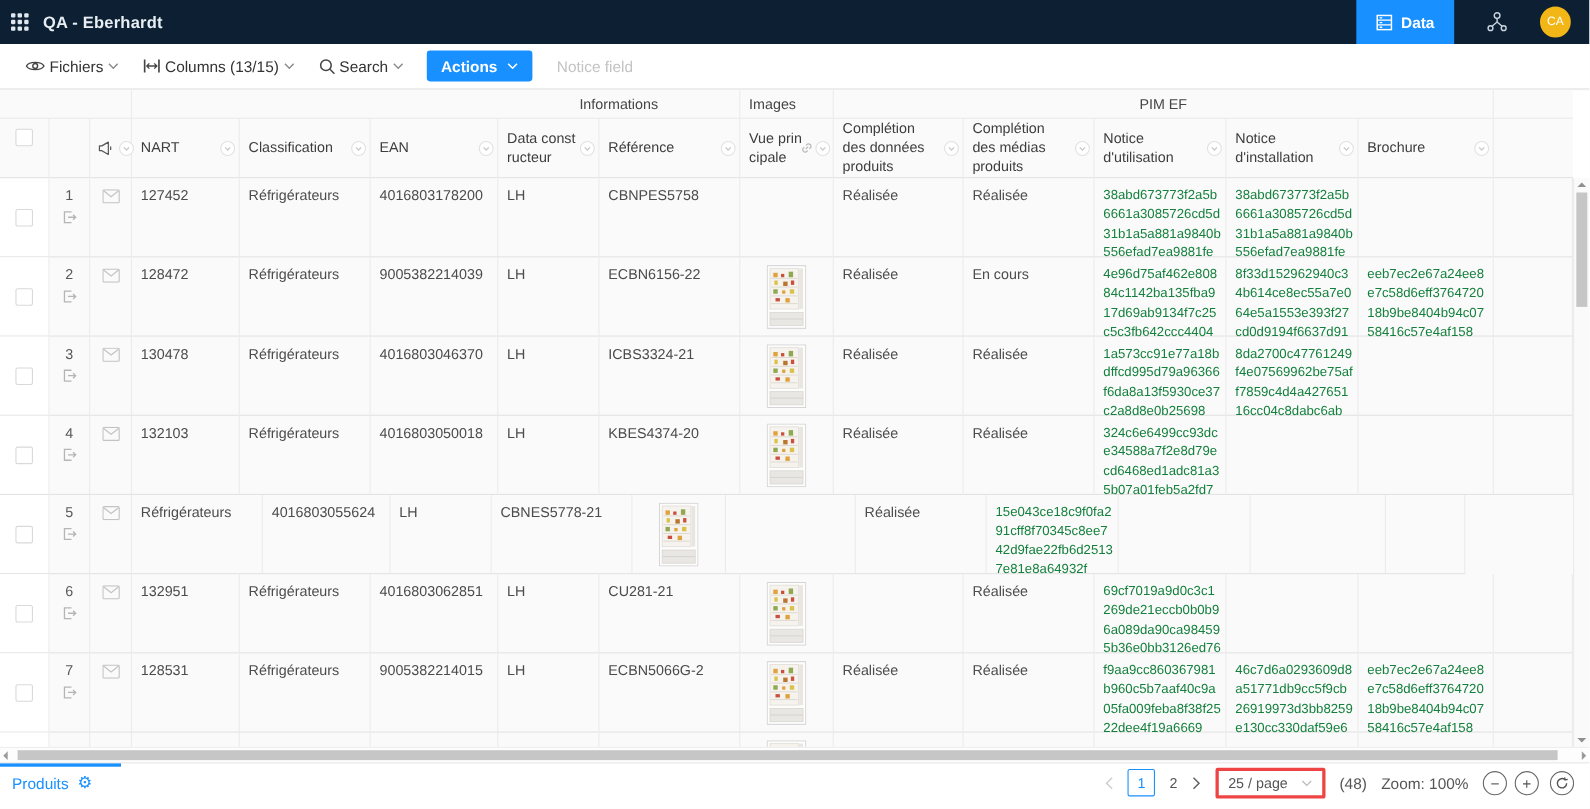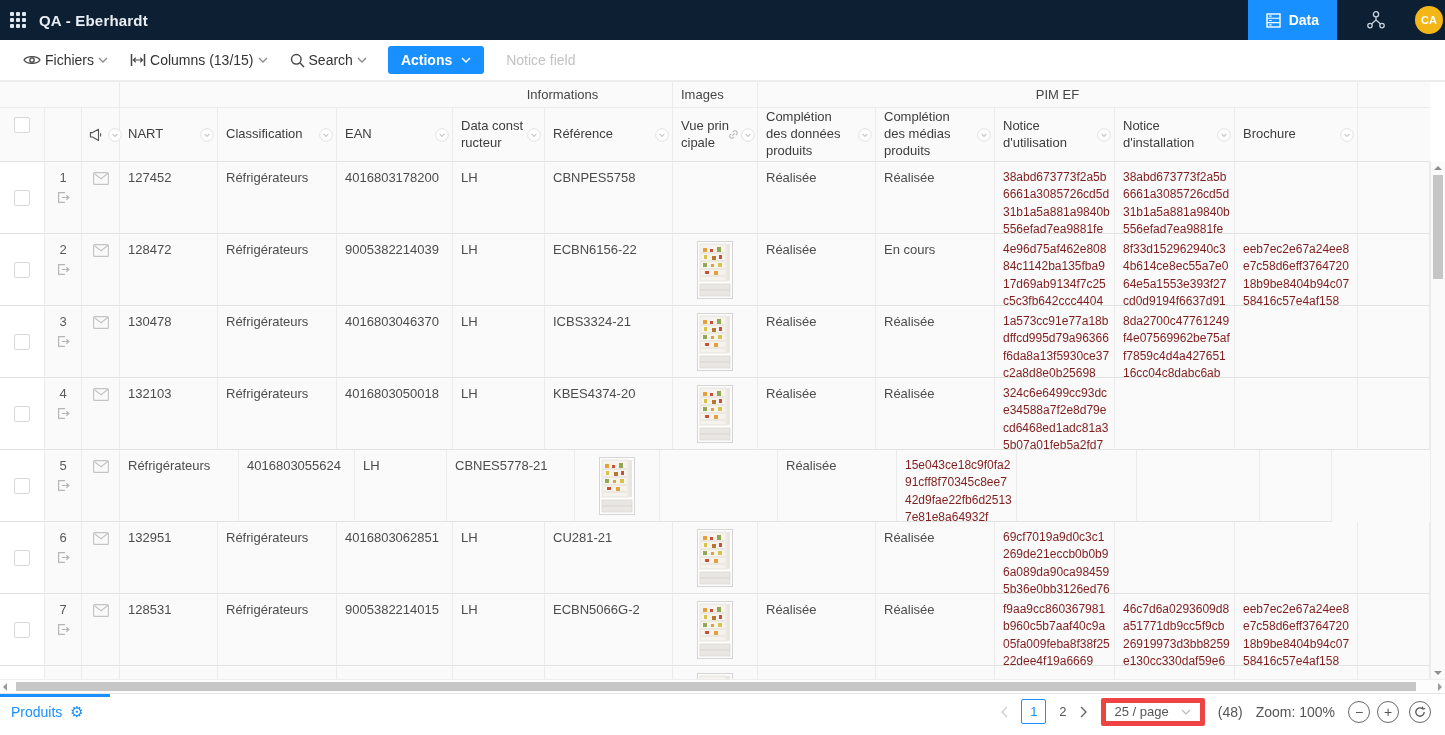--- a/index.html
+++ b/index.html
@@ -8,22 +8,22 @@
   
   .navbar{height:40px;background:#0c1f33;display:flex;align-items:center;justify-content:space-between;color:#fff}
   .nav-left{display:flex;align-items:center;padding-left:10px}
   .apps-grid{display:grid;grid-template-columns:repeat(3,4px);grid-gap:2px;cursor:pointer}
   .apps-grid i{width:4px;height:4px;background:#dfe7ef;border-radius:1px}
   .app-title{margin-left:13px;font-size:15px;font-weight:700;color:#e9eef4;letter-spacing:.2px}
   .nav-right{display:flex;align-items:center}
   .data-tab{background:#1890ff;height:40px;padding:8px 18px;display:flex;align-items:center;gap:8px;
     font-size:14px;font-weight:700;cursor:pointer}
   .net-icon{margin:0 28px;display:flex;cursor:pointer}
-  .avatar{width:28px;height:28px;border-radius:50%;background:#f2b616;color:#fff;font-size:11px;font-weight:700;
-    display:flex;align-items:center;justify-content:center;margin-right:2px;cursor:pointer}
+  .avatar{width:28px;height:28px;border-radius:50%;background:#f2b616;color:#fff;font-size:11px;font-weight:400;
+    display:flex;align-items:center;justify-content:center;margin-right:17px;cursor:pointer}
   
   .toolbar{height:41px;display:flex;align-items:center;padding-left:12px;border-bottom:1px solid #ededed;background:#fff}
   .tb-item{display:flex;align-items:center;gap:4px;border:none;background:none;font-size:14px;color:#333;
     padding:0 11px;cursor:pointer;font-family:inherit}
   .tb-item .chev{color:#8a8a8a;display:flex}
   .actions-btn{background:#1890ff;color:#fff;border:none;border-radius:3px;height:28px;padding:0 13px;
     font-size:14px;font-weight:700;display:flex;align-items:center;gap:9px;margin-left:10px;cursor:pointer;font-family:inherit}
   .actions-btn .chev{color:#fff;display:flex}
   .search-placeholder{color:#c3c3c3;font-size:14px;margin-left:22px;cursor:text}
   
@@ -48,21 +48,21 @@
   .col-ean{width:116px}.col-code{width:92px}.col-ref{width:128px}.col-img{width:85px}.col-cd{width:118px}
   .col-cm{width:119px}.col-nu{width:120px}.col-ni{width:120px}.col-br{width:123px}.col-fill{width:72px;border-right:none}
   .tbody{height:517px;overflow:hidden;background:#fafafa}
   .trow{height:72px;background:#fafafa}
   .tcell{border-right:1px solid #ebebeb;border-bottom:1px solid #e3e3e3;padding:8px;font-size:13px;color:#4c4c4c;line-height:1.3}
   .cell-check{background:#fff;display:flex;align-items:center;justify-content:center;padding:0}
   .checkbox{width:16px;height:16px;border:1px solid #d9d9d9;border-radius:2px;background:#fff;cursor:pointer}
   .cell-num{display:flex;flex-direction:column;align-items:center;gap:4px;padding:8px 2px;color:#5a5a5a}
   .cell-env{display:flex;justify-content:center;padding-top:10px}
   .cell-img{display:flex;align-items:center;justify-content:center;padding:4px}
-  .link{color:#7f1d1d;font-size:12px;line-height:1.45;word-break:break-all;padding:7px 3px 7px 8px;cursor:pointer}
+  .link{color:#15803d;font-size:12px;line-height:1.45;word-break:break-all;padding:7px 3px 7px 8px;cursor:pointer}
   
   .vscroll{position:absolute;top:80px;right:0;width:15px;height:517px;background:#fafafa;border-left:1px solid #ececec}
   .vthumb{position:absolute;top:13px;left:2px;width:10px;height:104px;background:#c6c6c6}
   .arr{position:absolute;width:0;height:0;border:4px solid transparent}
   .arr-up{top:4px;left:3px;border-bottom-color:#8f8f8f;border-top-width:0}
   .arr-dn{bottom:4px;left:3px;border-top-color:#8f8f8f;border-bottom-width:0}
   .hscroll{height:14px;position:relative;background:#fdfdfd;border-top:1px solid #eee}
   .hthumb{position:absolute;top:2px;left:16px;width:1400px;height:9px;background:#c6c6c6}
   .arr-l{top:3px;left:3px;border-right-color:#9a9a9a;border-left-width:0}
   .arr-r{top:3px;right:3px;border-left-color:#9a9a9a;border-right-width:0}
@@ -71,21 +71,21 @@
     justify-content:space-between;position:relative}
   .tab-indicator{position:absolute;top:0;left:0;width:110px;height:3px;background:#1890ff}
   .prod-tab{display:flex;align-items:center;gap:8px;padding-left:11px;color:#1890ff;font-size:14px;font-weight:500;cursor:pointer}
   .gear{font-size:15px;color:#1890ff;line-height:1;cursor:pointer}
   .pager{display:flex;align-items:center;gap:13px;padding-right:14px;font-size:14px;color:#555}
   .pg-prev{color:#cfcfcf;display:flex;cursor:default}
   .pg-next{color:#666;display:flex;cursor:pointer}
   .pg-cur{min-width:25px;height:25px;border:1px solid #1890ff;border-radius:2px;color:#1890ff;font-size:13px;
     display:flex;align-items:center;justify-content:center;cursor:pointer}
   .pg-2{cursor:pointer;color:#555;font-size:13px}
-  .pg-size{height:28px;border:5px solid #ef4444;border-radius:2px;padding:0 9px;display:flex;align-items:center;
+  .pg-size{height:28px;border:3px solid #ef4444;border-radius:2px;padding:0 9px;display:flex;align-items:center;
     gap:12px;font-size:13px;color:#555;background:#fff;cursor:pointer}
   .pg-size .chev{color:#bbb;display:flex}
   .total,.zoom-lbl{color:#555}
   .circles{display:flex;align-items:center;gap:7px}
   .circle-btn{width:22px;height:22px;border:1.6px solid #686868;border-radius:50%;background:#fff;color:#555;
     display:flex;align-items:center;justify-content:center;font-size:14px;line-height:1;cursor:pointer;padding:0}
 </style>
 </head>
 <body>
 

